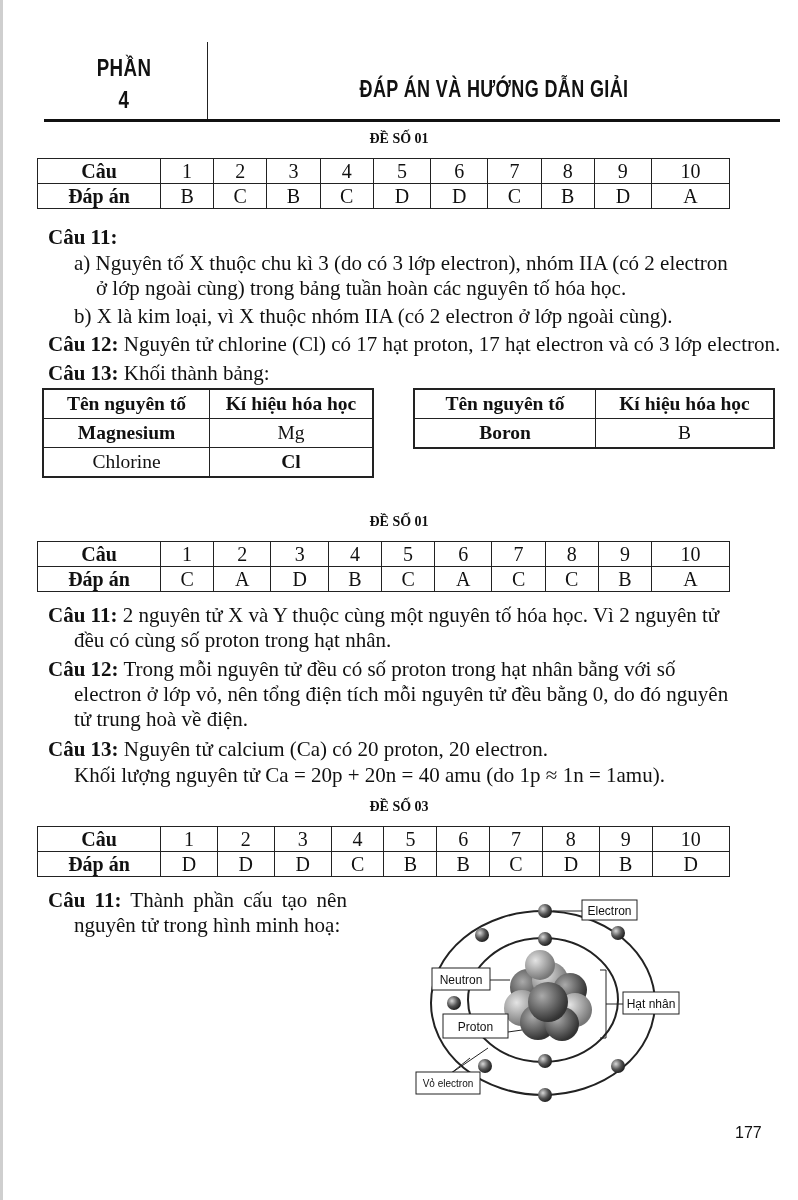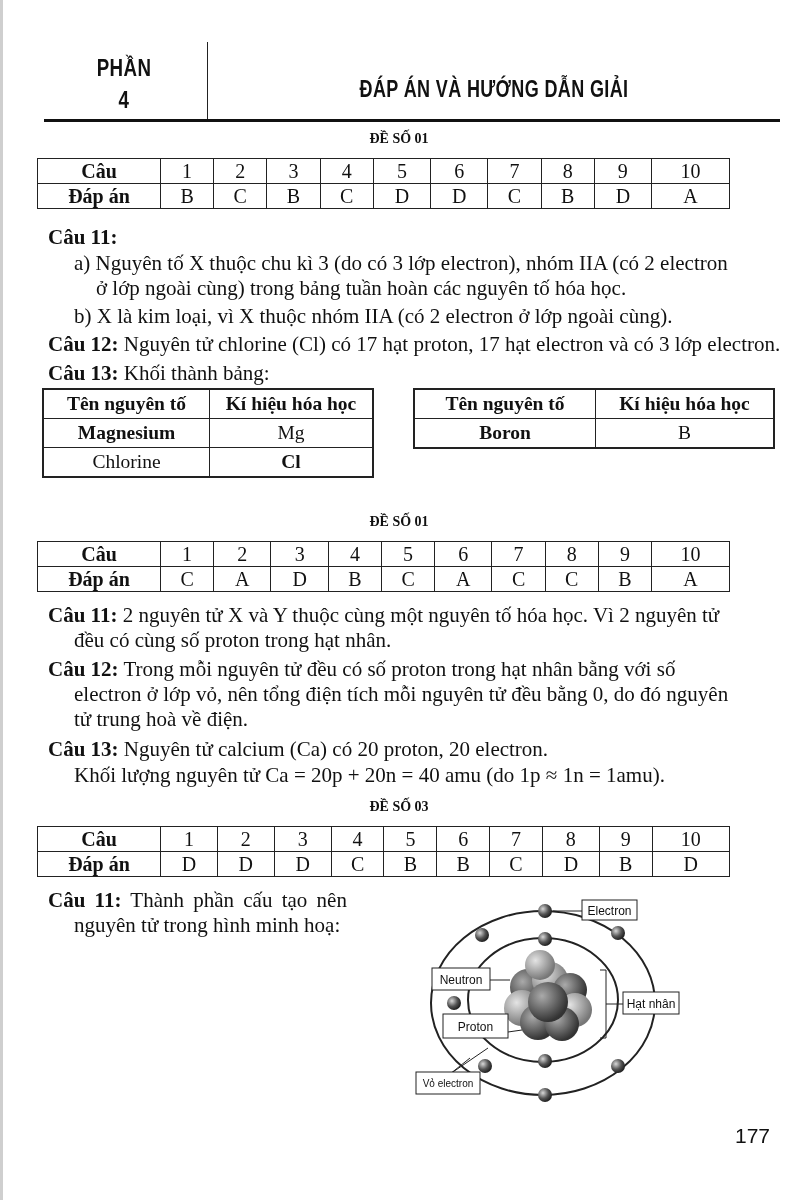--- a/index.html
+++ b/index.html
@@ -26,21 +26,21 @@
 
   .txt { position: absolute; font-size: 21px; line-height: 25px; }
   .b { font-weight: bold; }
 
   table.el { position: absolute; border-collapse: collapse; font-size: 19.5px; }
   table.el td { border: 1px solid #222; height: 28px; padding: 0; text-align: center; }
   table.el tr.h td { font-weight: bold; }
   table.el { border: 2px solid #222; }
 
   .atom { position: absolute; left: 410px; top: 890px; width: 285px; height: 212px; }
-  .pagenum { position: absolute; left: 735px; top: 1124px; font-family: "Liberation Sans", sans-serif; font-size: 21px; }
+  .pagenum { position: absolute; left: 735px; top: 1124px; font-family: "Liberation Sans", sans-serif; font-size: 16px; }
 </style>
 </head>
 <body>
 
 <div class="edge"></div>
 
 <div class="header">
   <div class="part">
     <div>PHẦN</div>
     <div>4</div>

